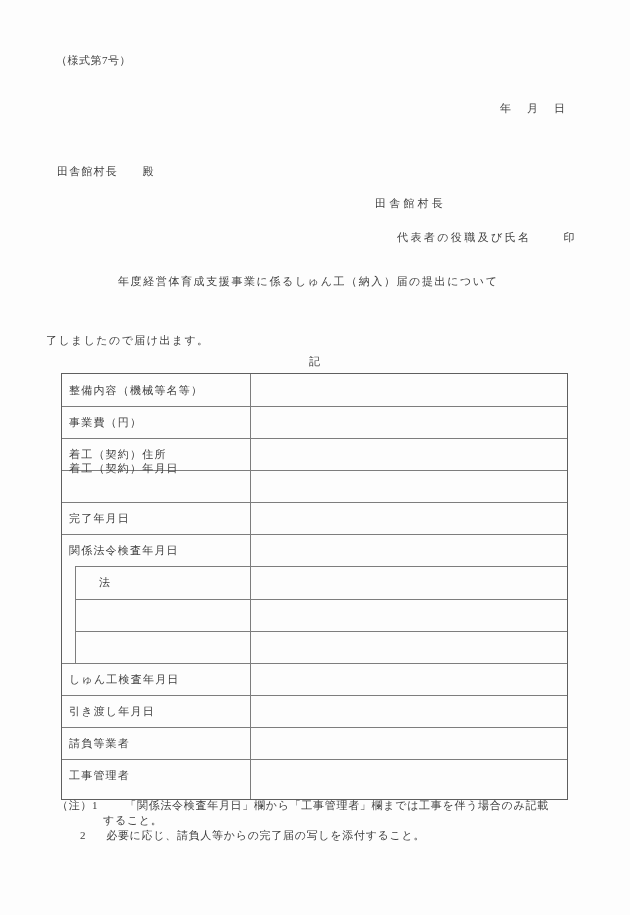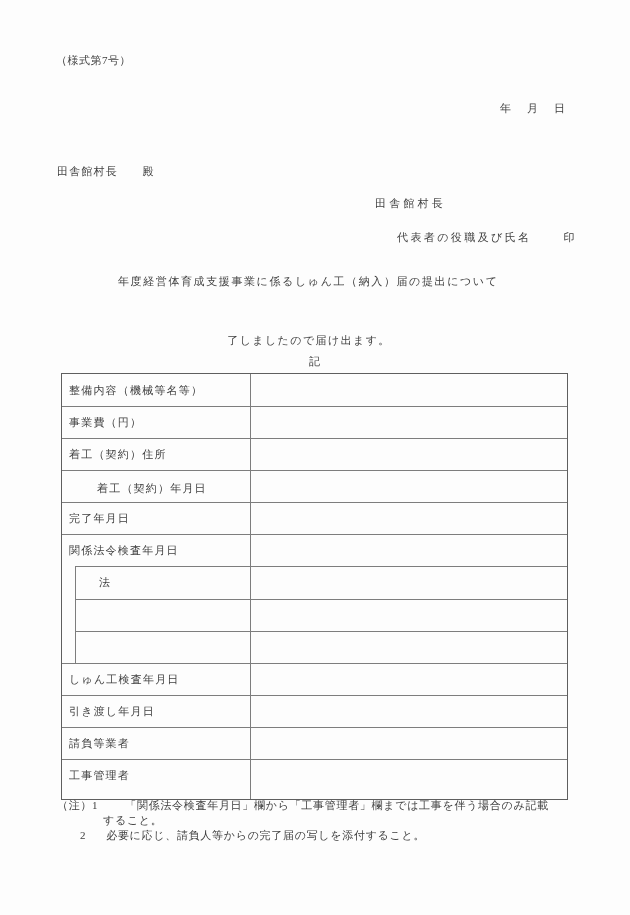--- a/index.html
+++ b/index.html
@@ -10,21 +10,21 @@
   .page{
     position:relative;
     width:630px;
     height:915px;
     margin:0 auto;
     background:#fdfdfd;
     color:#3f3f3f;
     font-size:11px;
     overflow:hidden;
   }
-  .abs{position:absolute;white-space:nowrap;text-align:center;}
+  .abs{position:absolute;white-space:nowrap;}
 
   .form-number{left:56px;top:53px;letter-spacing:0.5px;}
   .date-line{left:500px;top:101px;letter-spacing:2.5px;}
   .addressee{left:57px;top:164px;letter-spacing:1.2px;}
   .entity-name{left:375px;top:196px;letter-spacing:3.2px;}
   .rep-line{left:397px;top:230px;display:flex;}
   .rep-label{letter-spacing:2.4px;}
   .seal{margin-left:32px;}
   .doc-title{left:118px;top:274px;letter-spacing:1.6px;}
   .body-text{left:46px;top:310px;width:526px;line-height:20px;letter-spacing:1.4px;white-space:normal;}
@@ -92,21 +92,21 @@
       <div class="t-vline t-nest" style="top: 192.462px; height: 96.2308px;"></div>
       <div class="t-label" style="top: 0px; line-height: 32.0769px;">整備内容（機械等名等）</div>
       <div class="t-cell" style="top: 0px; height: 32.0769px;"></div>
       <div class="t-line full" style="top: 32.0769px;"></div>
       <div class="t-label" style="top: 32.0769px; line-height: 32.0769px;">事業費（円）</div>
       <div class="t-cell" style="top: 32.0769px; height: 32.0769px;"></div>
       <div class="t-line full" style="top: 64.1538px;"></div>
       <div class="t-label" style="top: 64.1538px; line-height: 32.0769px;">着工（契約）住所</div>
       <div class="t-cell" style="top: 64.1538px; height: 32.0769px;"></div>
       <div class="t-line full" style="top: 96.2308px;"></div>
-      <div class="t-label" style="top: 98px; line-height: 32.0769px; margin-left: 28px;">着工（契約）年月日</div>
+      <div class="t-label" style="top: 78px; line-height: 32.0769px;">着工（契約）年月日</div>
       <div class="t-cell" style="top: 96.2308px; height: 32.0769px;"></div>
       <div class="t-line full" style="top: 128.308px;"></div>
       <div class="t-label" style="top: 128.308px; line-height: 32.0769px;">完了年月日</div>
       <div class="t-cell" style="top: 128.308px; height: 32.0769px;"></div>
       <div class="t-line full" style="top: 160.385px;"></div>
       <div class="t-label" style="top: 160.385px; line-height: 32.0769px;">関係法令検査年月日</div>
       <div class="t-cell" style="top: 160.385px; height: 32.0769px;"></div>
       <div class="t-line partial" style="top: 192.462px;"></div>
       <div class="t-label nested" style="top: 192.462px; line-height: 32.0769px;">法</div>
       <div class="t-cell" style="top: 192.462px; height: 32.0769px;"></div>

